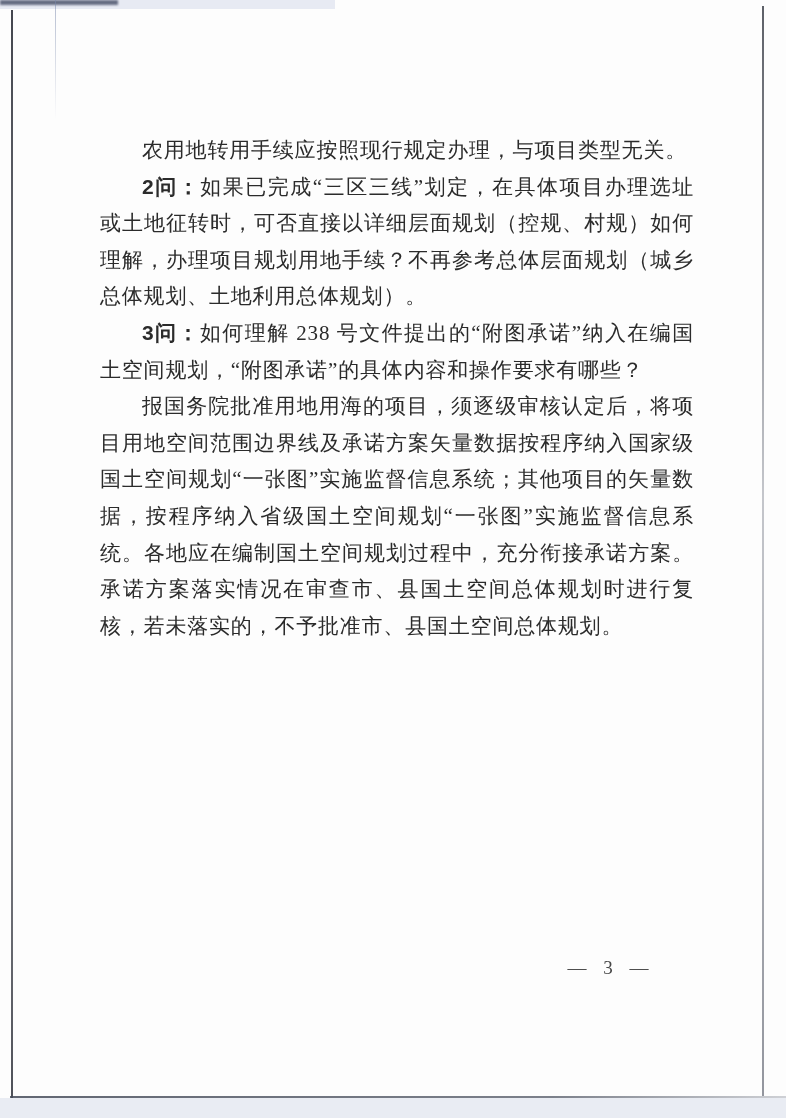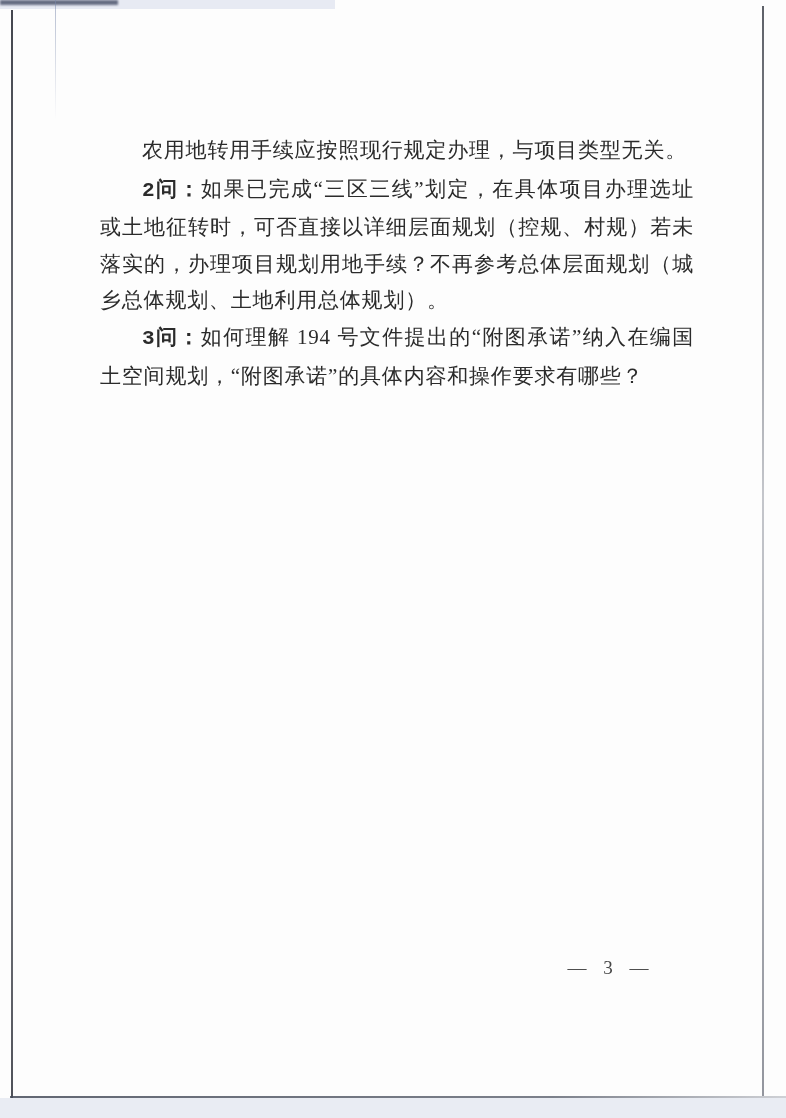--- a/index.html
+++ b/index.html
@@ -92,21 +92,21 @@
     letter-spacing: 0.8px;
     text-align: justify;
     text-justify: inter-ideograph;
   }
   .para {
     margin: 0;
     text-indent: 2em;
   }
   .lead {
     font-weight: bold;
-    font-family: Liberation Mono, monospace;
+    font-family: Liberation Sans, sans-serif;
   }
   .page-footer {
     position: absolute;
     left: 556px;
     top: 957px;
     width: 110px;
     color: #474747;
     font-size: 19px;
     letter-spacing: 6px;
     text-align: center;
@@ -120,20 +120,21 @@
 
   <div class="band-top"></div>
   <div class="smudge-topleft"></div>
   <div class="edge-left"></div>
   <div class="edge-left-faint"></div>
   <div class="edge-right"></div>
   <div class="edge-bottom"></div>
 
   <div class="content">
     <p class="para"><b class="lead"></b><span>农用地转用手续应按照现行规定办理，与项目类型无关。</span></p>
-    <p class="para"><b class="lead">2问：</b><span>如果已完成“三区三线”划定，在具体项目办理选址或土地征转时，可否直接以详细层面规划（控规、村规）若未落实的，办理项目规划用地手续？不再参考总体层面规划（城乡总体规划、土地利用总体规划）。</span></p>
-    <p class="para"><b class="lead">3问：</b><span>如何理解 194 号文件提出的“附图承诺”纳入在编国土空间规划，“附图承诺”的具体内容和操作要求有哪些？</span></p>
+    <p class="para"><b class="lead">2问：</b><span>如果已完成“三区三线”划定，在具体项目办理选址或土地征转时，可否直接以详细层面规划（控规、村规）如何理解，办理项目规划用地手续？不再参考总体层面规划（城乡总体规划、土地利用总体规划）。</span></p>
+    <p class="para"><b class="lead">3问：</b><span>如何理解 238 号文件提出的“附图承诺”纳入在编国土空间规划，“附图承诺”的具体内容和操作要求有哪些？</span></p>
+    <p class="para"><b class="lead"></b><span>报国务院批准用地用海的项目，须逐级审核认定后，将项目用地空间范围边界线及承诺方案矢量数据按程序纳入国家级国土空间规划“一张图”实施监督信息系统；其他项目的矢量数据，按程序纳入省级国土空间规划“一张图”实施监督信息系统。各地应在编制国土空间规划过程中，充分衔接承诺方案。承诺方案落实情况在审查市、县国土空间总体规划时进行复核，若未落实的，不予批准市、县国土空间总体规划。</span></p>
   </div>
 
   <div class="page-footer">—  3  —</div>
 
   <div class="strip-bottom"></div>
 </div>
 
 </body></html>

